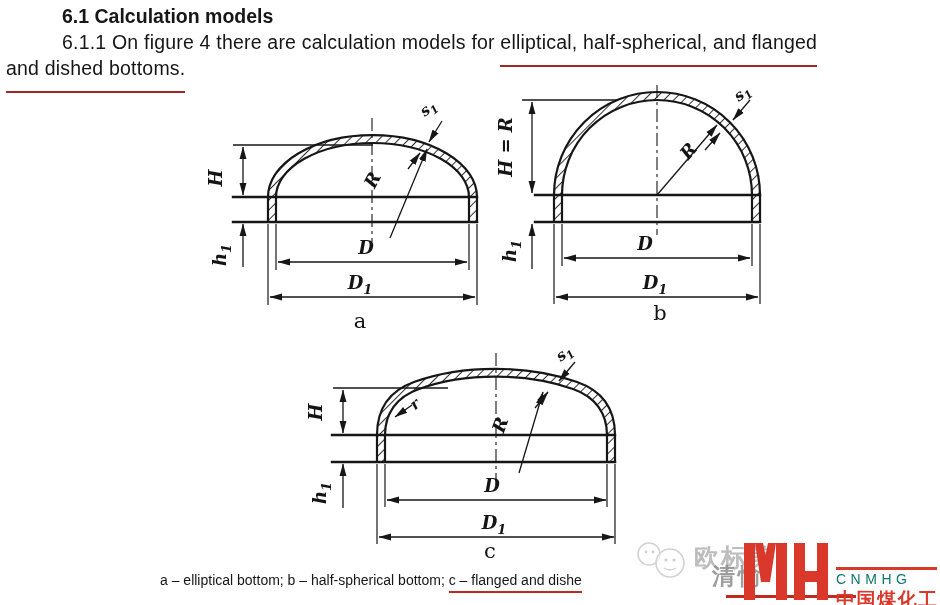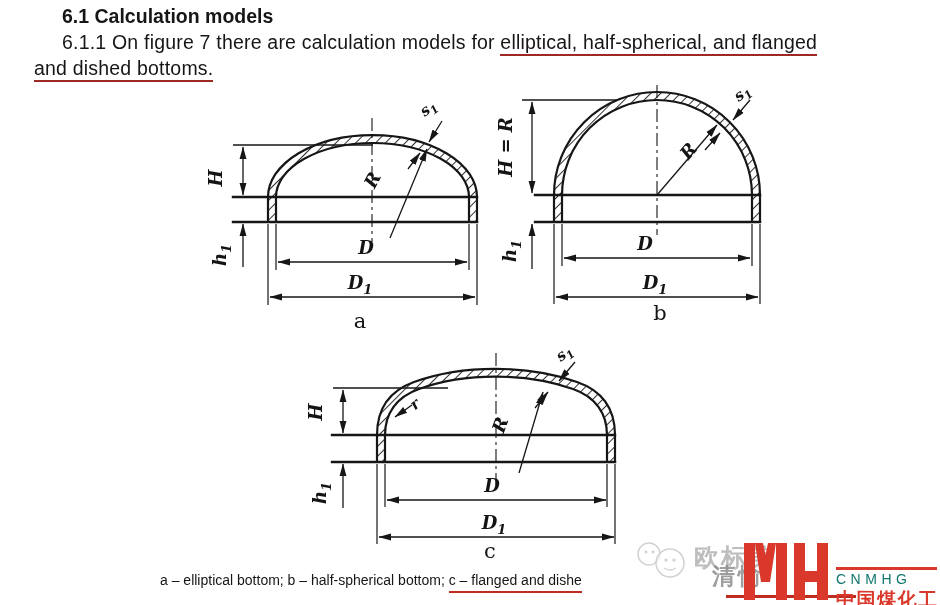--- a/index.html
+++ b/index.html
@@ -6,22 +6,22 @@
   body{
     width:940px;height:605px;background:#ffffff;position:relative;overflow:hidden;
     font-family:"Liberation Sans",sans-serif;color:#161616;
   }
   .page{position:absolute;inset:0;}
 
   
   .heading{position:absolute;left:62px;top:5px;font-size:19.5px;font-weight:bold;white-space:nowrap;}
   .para-line{position:absolute;font-size:19.5px;white-space:nowrap;letter-spacing:.2px;}
   .pline1{left:62px;top:31px;}
-  .pline2{left:6px;top:57px;margin-left:28px;}
-  .ulred{border-bottom:2.6px solid #9e2824;padding-bottom:1px;}
+  .pline2{left:6px;top:57px;}
+  .ulred{border-bottom:2.6px solid #9e2824;padding-bottom:12px;}
 
   
   svg.fig{position:absolute;overflow:visible;}
   #figA{left:200px;top:90px;}
   #figB{left:500px;top:85px;}
   #figC{left:300px;top:345px;}
   .thick{stroke:#161616;stroke-width:2.4;fill:none;stroke-linecap:square;}
   .thin{stroke:#161616;stroke-width:1.3;fill:none;}
   .xln{stroke:#161616;stroke-width:1.2;fill:none;}
   .cl{stroke:#161616;stroke-width:1.1;stroke-dasharray:13 4 3 4;fill:none;}
@@ -46,21 +46,21 @@
   .wm-cn-bar{left:836px;top:567px;width:101px;height:2.5px;background:#d9382b;}
   .wm-en{left:836px;top:571px;font-size:14px;color:#0f766e;letter-spacing:4.5px;}
 </style>
 </head>
 <body>
 
 <div class="page">
 
   <div class="heading">6.1 Calculation models</div>
   <div class="para-line pline1">
-    <span>6.1.1 On figure 7 there are calculation models for </span><span class="ulred">elliptical, half-spherical, and flanged</span>
+    <span>6.1.1 On figure 4 there are calculation models for </span><span class="ulred">elliptical, half-spherical, and flanged</span>
   </div>
   <div class="para-line pline2">
     <span class="ulred">and dished bottoms.</span>
   </div>
 
   <svg id="figA" class="fig" width="300" height="250" viewBox="0 0 300 250">
     <defs>
       <pattern id="hatchA" patternUnits="userSpaceOnUse" width="7" height="7" patternTransform="rotate(45)">
         <rect width="7" height="7" fill="#ffffff"></rect>
         <line x1="0" y1="0" x2="0" y2="7" stroke="#1a1a1a" stroke-width="1.8"></line>

